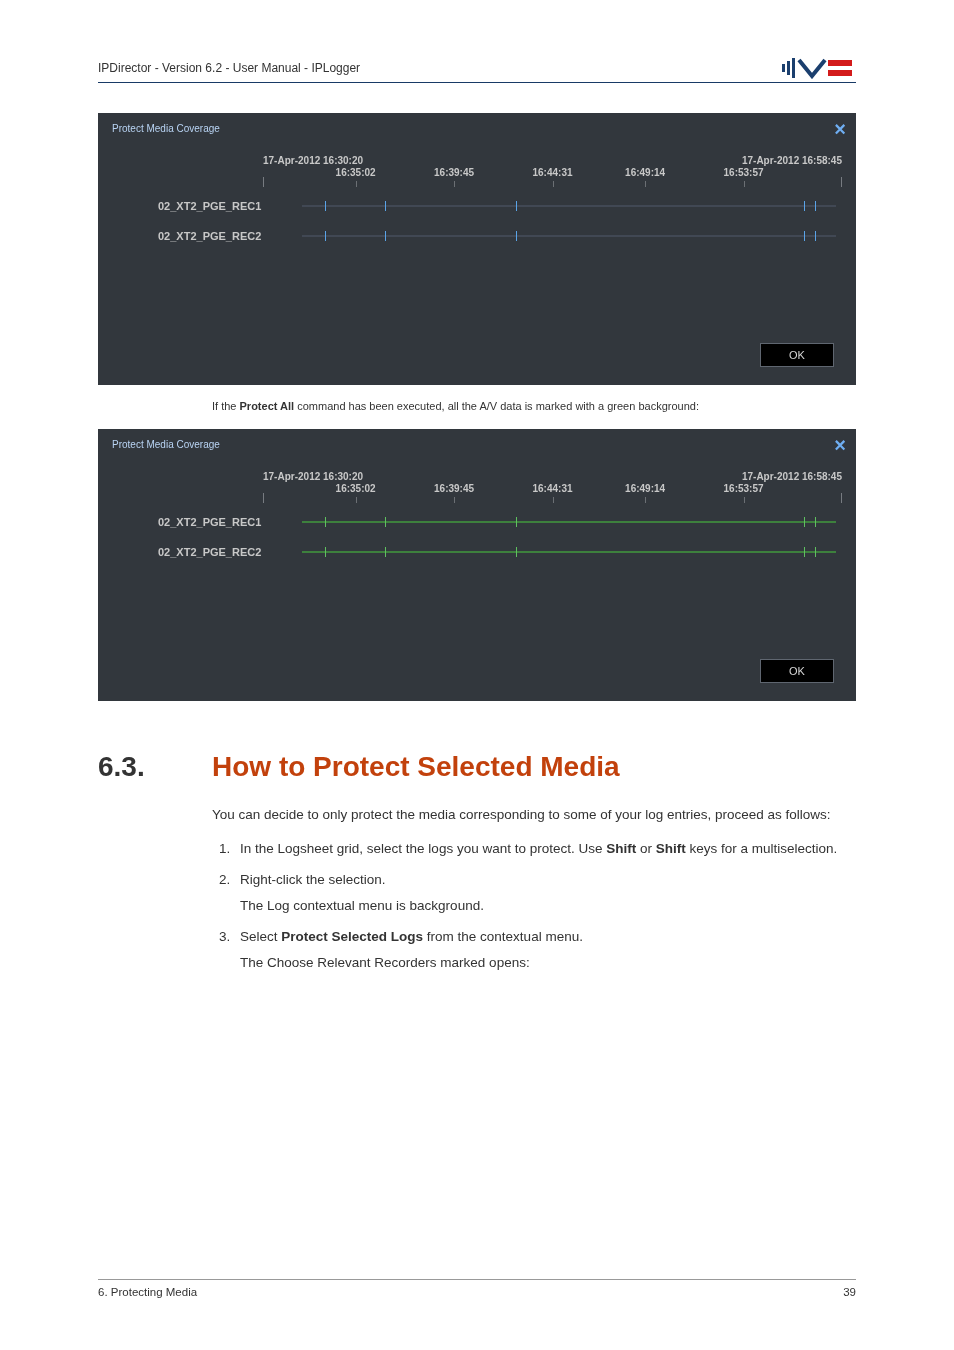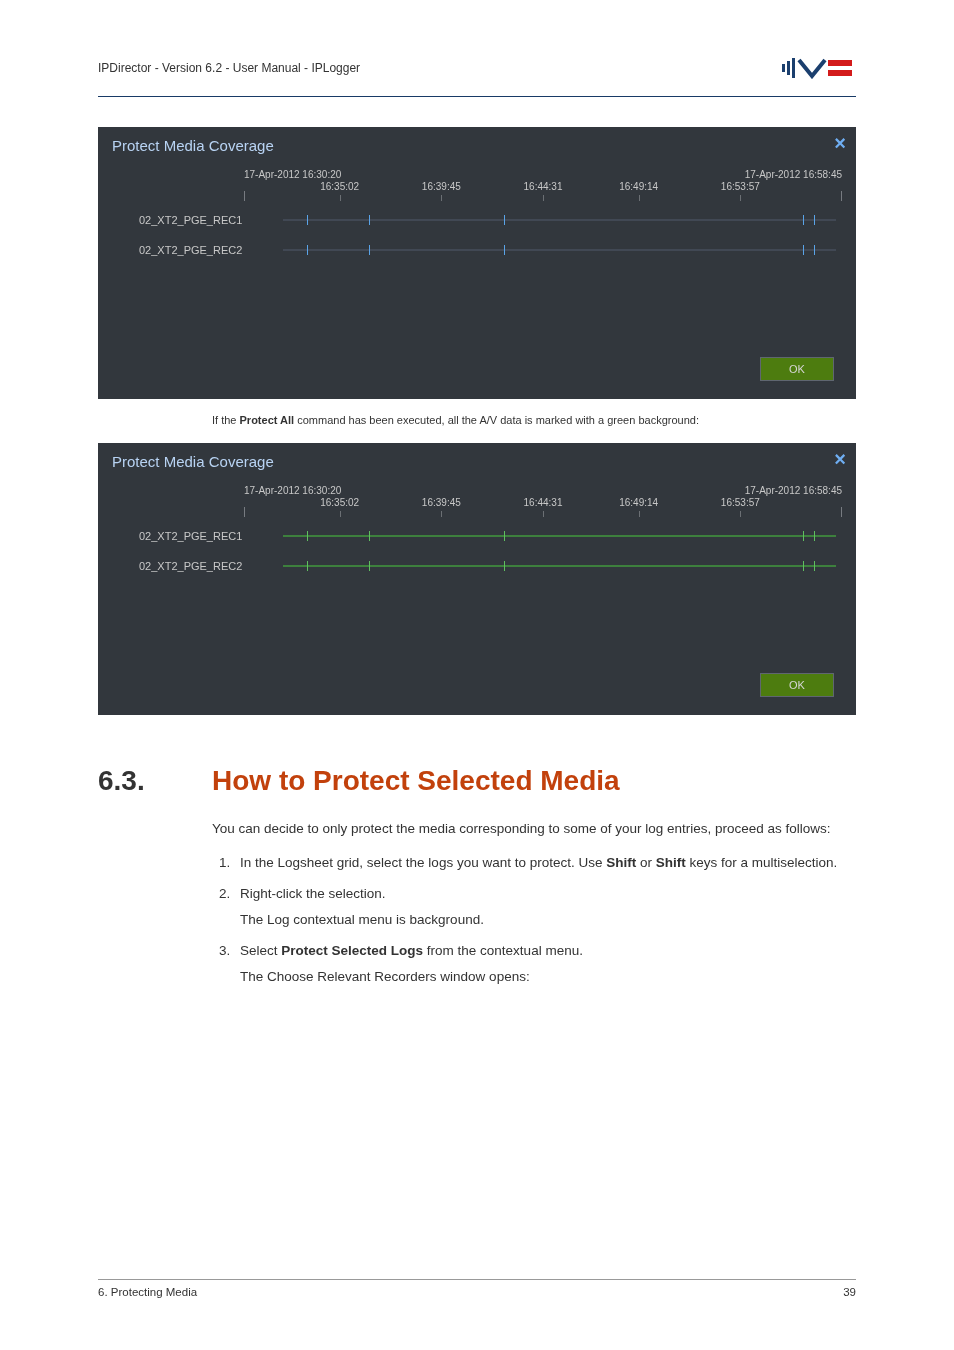--- a/index.html
+++ b/index.html
@@ -15,21 +15,21 @@
     min-height: 1350px;
     position: relative;
     box-sizing: border-box;
     padding: 58px 98px 0 98px;
   }
   .header-row {
     display: flex;
     justify-content: space-between;
     align-items: center;
     border-bottom: 1px solid #183a66;
-    padding-bottom: 18px;
+    padding-bottom: 4px;
     margin-bottom: 30px;
   }
   .header-text {
     font-size: 12px;
     color: #333;
   }
   .evs-logo {
     width: 74px;
     height: 20px;
     display: flex;
@@ -43,39 +43,40 @@
     height: 272px;
     background: #32373d;
     margin: 0 auto 0 0;
     position: relative;
   }
   .panel-title {
     position: absolute;
     left: 14px;
     top: 10px;
     color: #b8d3f3;
-    font-size: 15px;
+    font-size: 10px;
     text-align: right;
   }
   .panel-close {
     position: absolute;
     right: 10px;
     top: 6px;
     color: #6faef2;
     font-size: 20px;
     font-weight: bold;
     line-height: 1;
     cursor: pointer;
   }
   .chart-area {
     position: absolute;
-    left: 6px;
+    left: 25px;
     top: 42px;
     right: 14px;
     height: 140px;
+    font-weight: bold;
   }
   .time-ruler {
     position: relative;
     height: 36px;
     margin-left: 140px;
   }
   .time-label {
     position: absolute;
     color: #c8c8c8;
     font-size: 10px;
@@ -135,21 +136,21 @@
     transform: translateY(-50%);
     background: #5aa4e8;
   }
   .t-tick.g { background: #5fc05f; }
   .panel-ok {
     position: absolute;
     right: 22px;
     bottom: 18px;
     width: 72px;
     height: 22px;
-    background: #4d7c0f;
+    background: #000000;
     border: 1px solid #5f6670;
     color: #d6d6d6;
     font-size: 11px;
     display: flex;
     align-items: center;
     justify-content: center;
     cursor: pointer;
   }
   .body-text {
     margin: 14px 0 14px 114px;
@@ -331,21 +332,21 @@
   <ol class="steps">
     <li>
       <span>In the Logsheet grid, select the logs you want to protect. Use <b>Shift</b> or <b>Shift</b> keys for a multiselection.</span>
     </li>
     <li>
       <span>Right-click the selection.</span>
       <div class="sub">The Log contextual menu is background.</div>
     </li>
     <li>
       <span>Select <b>Protect Selected Logs</b> from the contextual menu.</span>
-      <div class="sub">The Choose Relevant Recorders window opens:</div>
+      <div class="sub">The Choose Relevant Recorders marked opens:</div>
     </li>
   </ol>
 
   <div class="footer">
     <span>6. Protecting Media</span>
     <span>39</span>
   </div>
 </div>
 
 </body></html>

